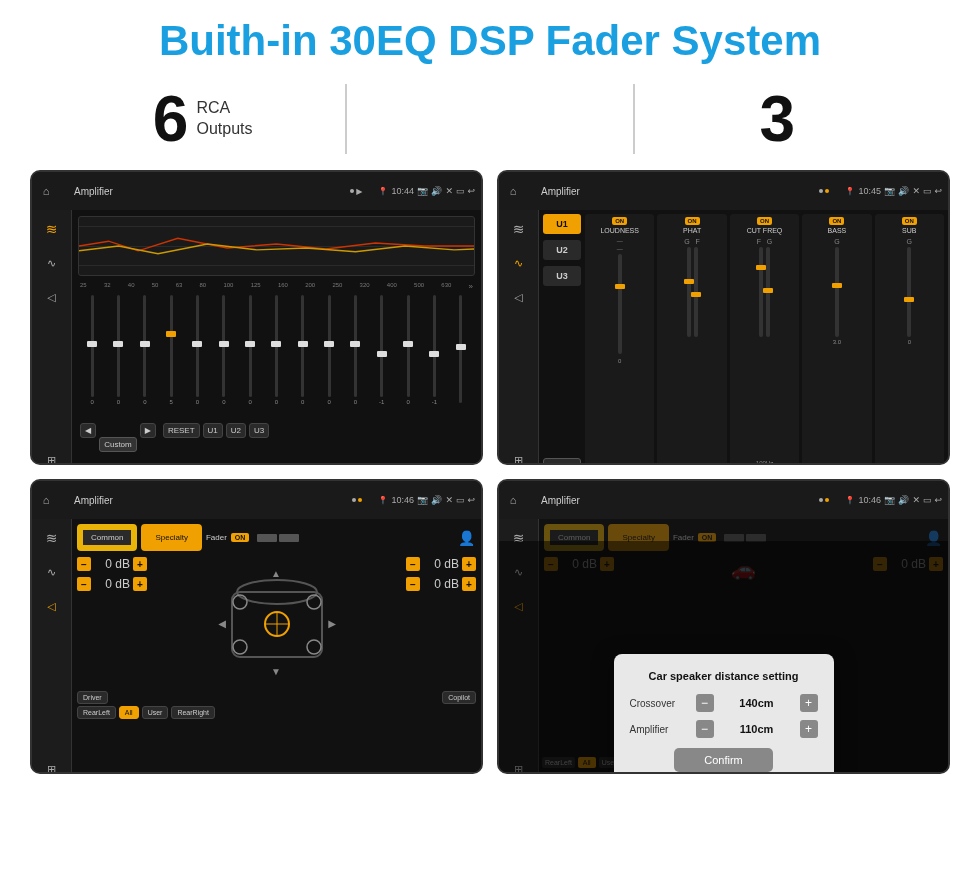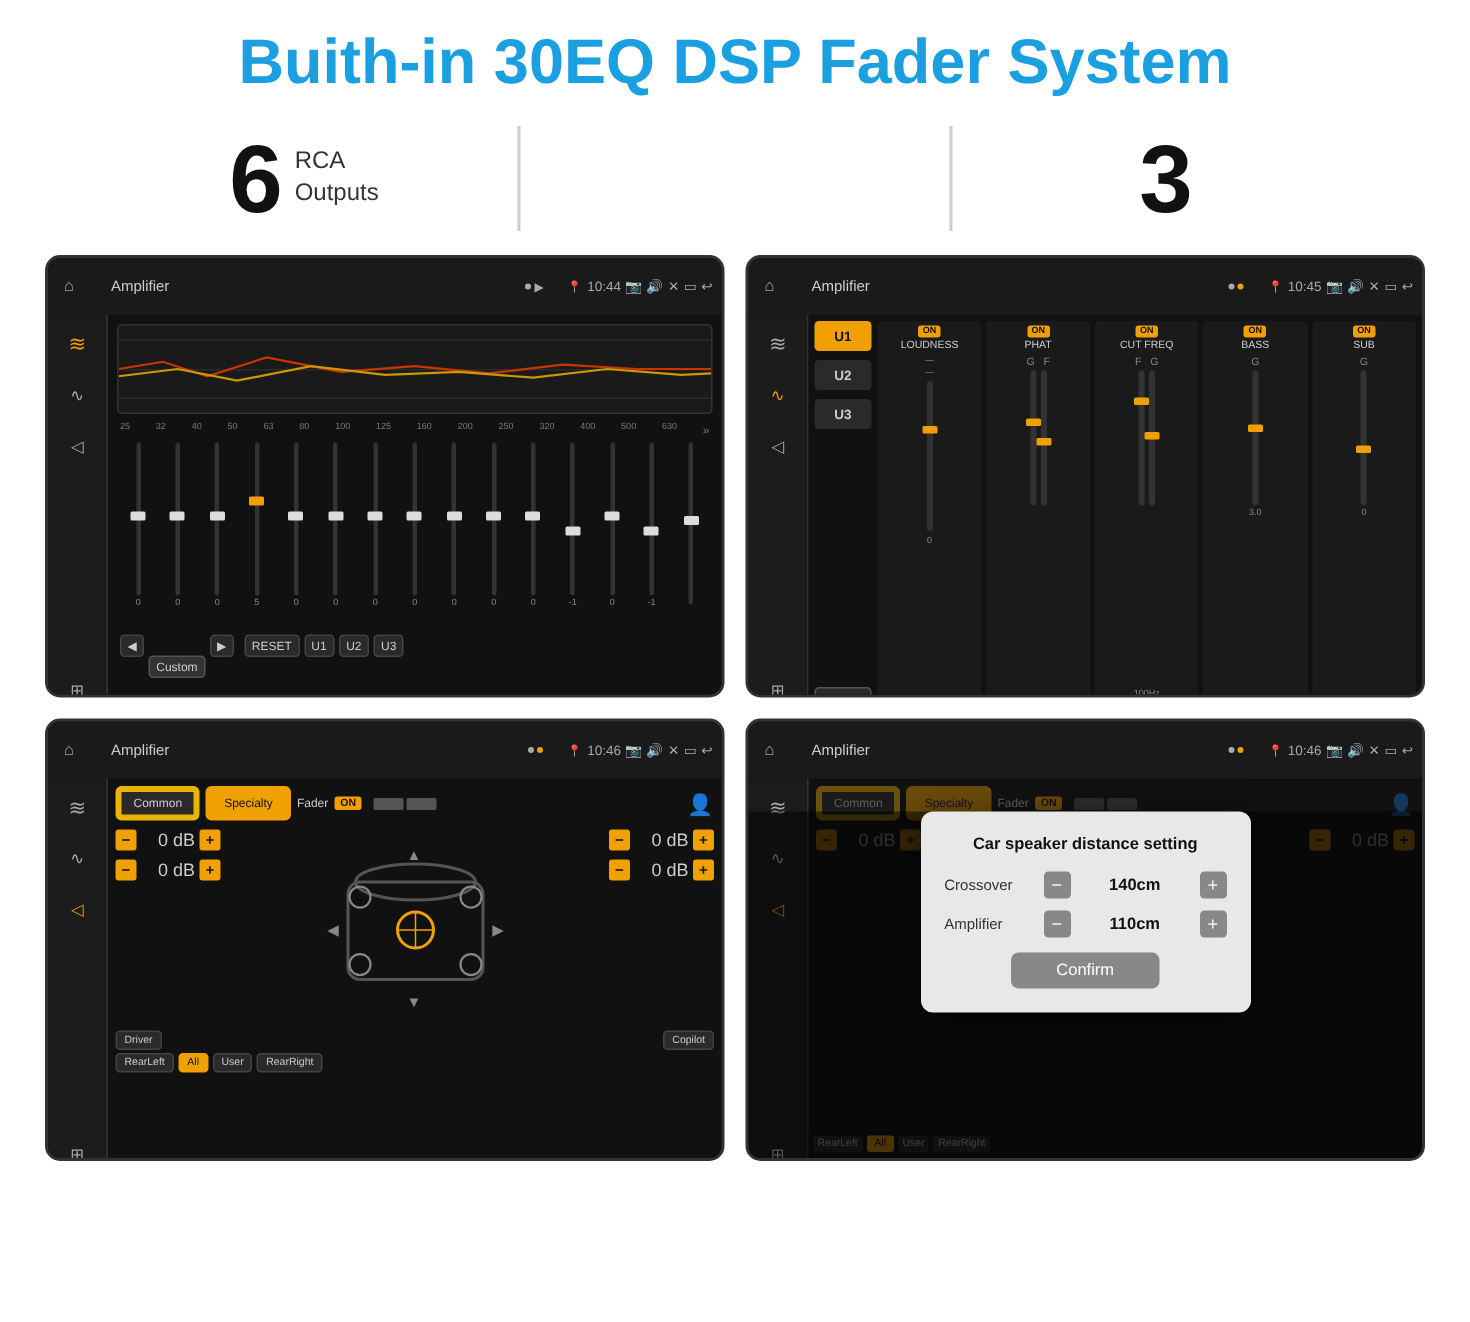--- a/index.html
+++ b/index.html
@@ -348,21 +348,21 @@
 
     .fader-top {
       display: flex;
       align-items: center;
       gap: 4px;
       margin-bottom: 6px;
     }
 
     .tab-btn {
       background: #2a2a2a;
-      border: 4px solid #eab308;
+      border: 6px solid #eab308;
       border-radius: 4px;
       color: #ccc;
       font-size: 8px;
       padding: 3px 8px;
       cursor: pointer;
     }
 
     .tab-btn-active {
       background: #f0a000;
       border-color: #f0a000;
@@ -478,21 +478,21 @@
 
     
     .dialog-overlay {
       position: absolute;
       top: 22px;
       left: 0;
       right: 0;
       bottom: 0;
       background: rgba(0,0,0,0.5);
       display: flex;
-      align-items: flex-start;
+      align-items: flex-end;
       justify-content: center;
       z-index: 10;
     }
 
     .dialog-box {
       background: #e8e8e8;
       border-radius: 8px;
       padding: 16px;
       width: 220px;
       box-shadow: 0 4px 20px rgba(0,0,0,0.5);

